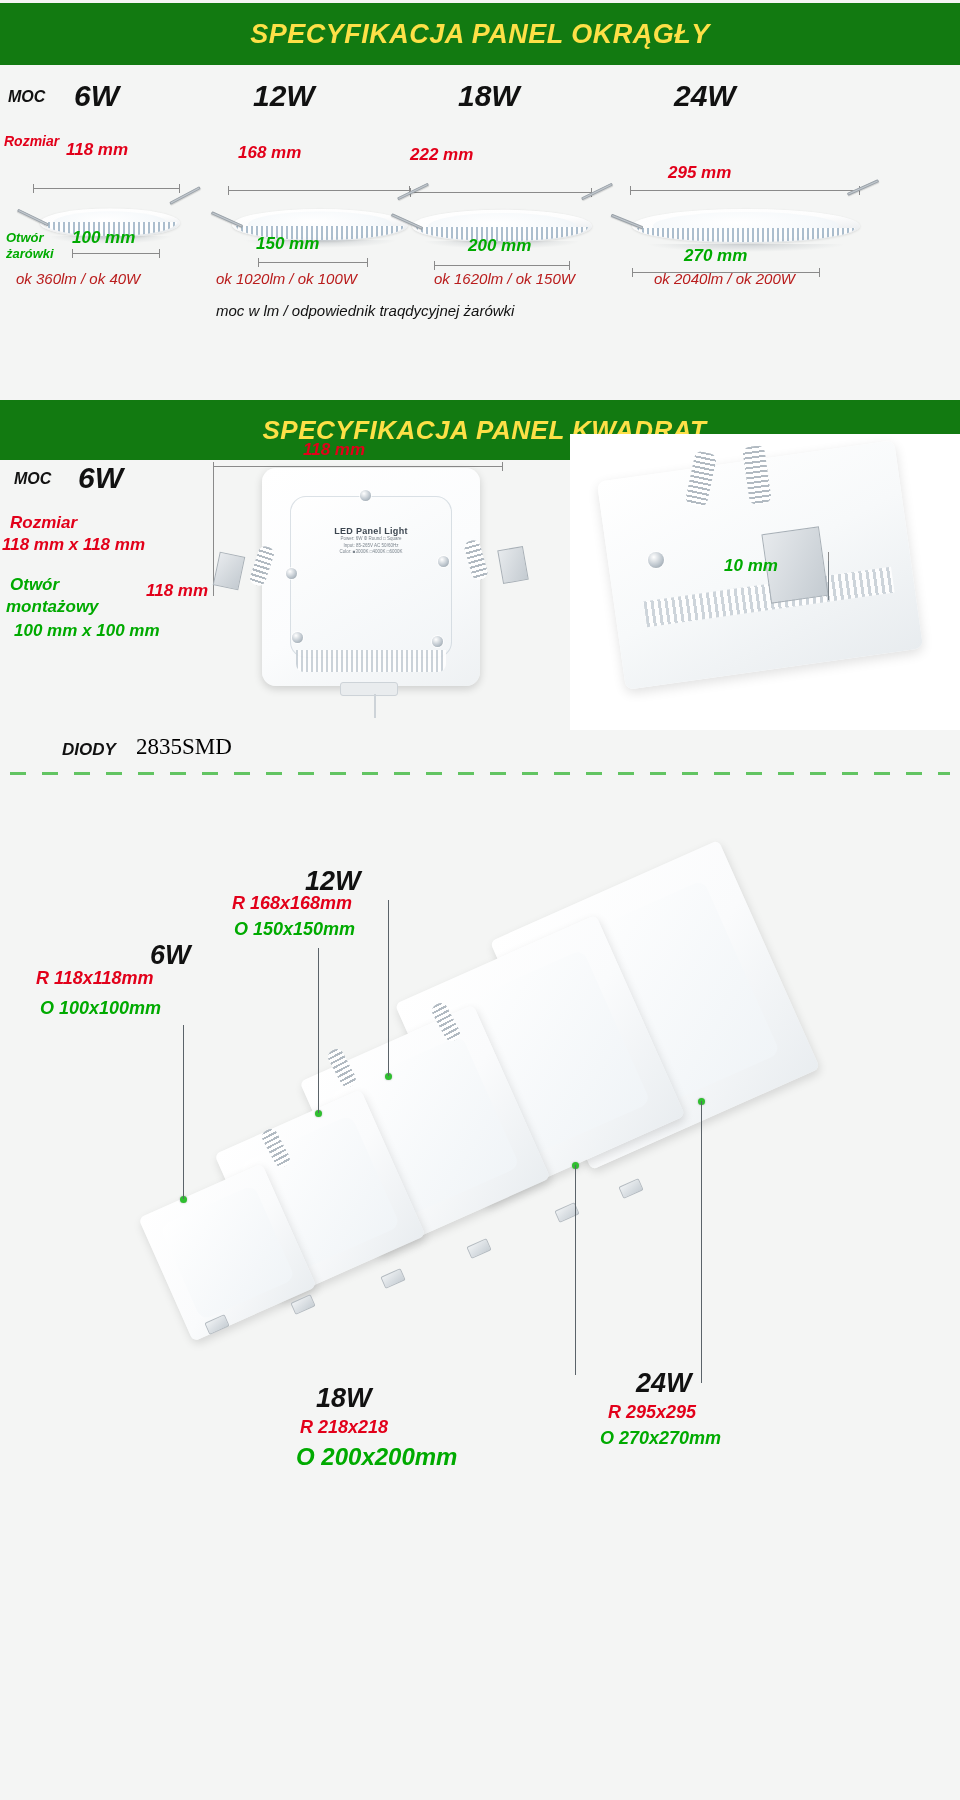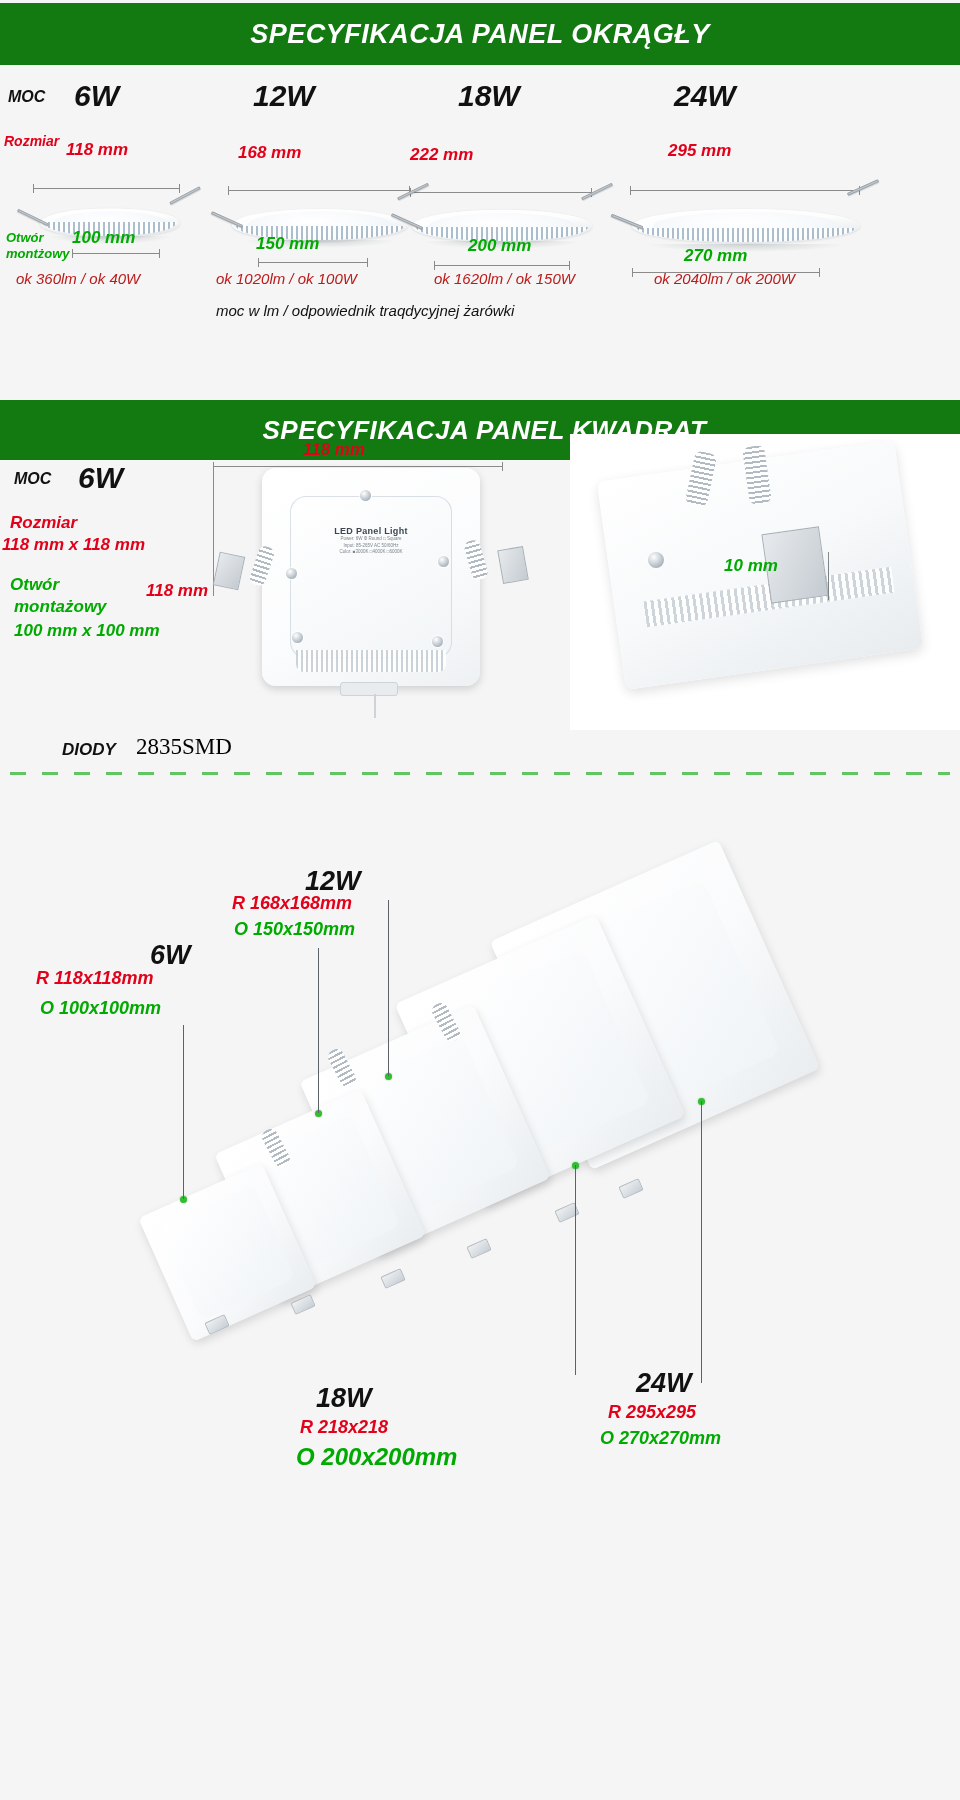--- a/index.html
+++ b/index.html
@@ -11,21 +11,21 @@
     overflow:hidden;
   }
 
   
   .bar {
     position:absolute; left:0; width:960px;
     background:#127a11;
     display:flex; align-items:center; justify-content:center;
   }
   .bar-title {
-    color:#ffffff;
+    color:#fde047;
     font-style:italic;
     font-weight:bold;
     letter-spacing:0.5px;
     text-align:center;
   }
   #bar1 { top:3px;  height:62px; }
   #bar1 .bar-title { font-size:27px; }
   #bar2 { top:400px; height:60px;padding-left:9px; }
   #bar2 .bar-title { font-size:26px; }
 
@@ -167,21 +167,21 @@
 <div class="t watt" style="left:74px;  top:79px;">6W</div>
 <div class="t watt" style="left:253px; top:79px;">12W</div>
 <div class="t watt" style="left:458px; top:79px;">18W</div>
 <div class="t watt" style="left:674px; top:79px;">24W</div>
 
 <div class="t red lbl-sm" style="left:4px; top:133px; font-size:14px;">Rozmiar</div>
 
 <div class="t red dim" style="left:66px;  top:140px;">118 mm</div>
 <div class="t red dim" style="left:238px; top:143px;">168 mm</div>
 <div class="t red dim" style="left:410px; top:145px;">222 mm</div>
-<div class="t red dim" style="left:668px; top:141px;">295 mm</div>
+<div class="t red dim" style="left:668px; top:163px;">295 mm</div>
 
 <div class="dimline" style="left:33px;  top:188px; width:147px;"></div>
 <div class="dimline" style="left:228px; top:190px; width:182px;"></div>
 <div class="dimline" style="left:410px; top:192px; width:182px;"></div>
 <div class="dimline" style="left:630px; top:190px; width:230px;"></div>
 
 <div class="round-panel" style="left:40px; top:180px; width:140px; height:86px;">
   <div class="rp-body"></div>
   <div class="rp-face"></div>
   <div class="rp-ring" style="top:42px;"></div>
@@ -221,41 +221,41 @@
 <div class="dimline" style="left:258px; top:262px; width:110px;"></div>
 <div class="dimline" style="left:434px; top:265px; width:136px;"></div>
 <div class="dimline" style="left:632px; top:272px; width:188px;"></div>
 
 <div class="t grn dim" style="left:72px;  top:228px;">100 mm</div>
 <div class="t grn dim" style="left:256px; top:234px;">150 mm</div>
 <div class="t grn dim" style="left:468px; top:236px;">200 mm</div>
 <div class="t grn dim" style="left:684px; top:246px;">270 mm</div>
 
 <div class="t grn lbl-sm" style="left:6px;  top:230px;">Otwór</div>
-<div class="t grn lbl-sm" style="left:6px;  top:246px;">montżowy</div>
+<div class="t grn lbl-sm" style="left:6px;  top:246px;">żarówki</div>
 
 <div class="t lm" style="left:16px;  top:270px;">ok 360lm / ok 40W</div>
 <div class="t lm" style="left:216px; top:270px;">ok 1020lm / ok 100W</div>
 <div class="t lm" style="left:434px; top:270px;">ok 1620lm / ok 150W</div>
 <div class="t lm" style="left:654px; top:270px;">ok 2040lm / ok 200W</div>
 
 <div class="t cap" style="left:216px; top:302px;">moc w lm / odpowiednik traqdycyjnej żarówki</div>
 
 <div class="bar" id="bar2">
   <div class="bar-title">SPECYFIKACJA PANEL KWADRAT</div>
 </div>
 
 <div class="t moc" style="left:14px; top:470px;">MOC</div>
 <div class="t watt" style="left:78px; top:461px;">6W</div>
 
 <div class="t red" style="left:10px; top:513px; font-size:17px;">Rozmiar</div>
 <div class="t red" style="left:2px;  top:535px; font-size:17px;">118 mm x 118 mm</div>
 
 <div class="t grn" style="left:10px; top:575px; font-size:17px;">Otwór</div>
-<div class="t grn" style="left:14px; top:597px; font-size:17px;">montażowy</div>
+<div class="t grn" style="left:6px; top:597px; font-size:17px;">montażowy</div>
 <div class="t grn" style="left:14px; top:621px; font-size:17px;">100 mm x 100 mm</div>
 
 <div class="t red" style="left:303px; top:440px; font-size:17px;">118 mm</div>
 <div class="dimline" style="left:213px; top:466px; width:290px;"></div>
 <div class="dimline" style="left:213px; top:466px; width:1px; height:130px; background:#8a8a8a;"></div>
 
 <div class="t red" style="left:146px; top:581px; font-size:17px;">118 mm</div>
 
 <div class="t grn" style="left:330px; top:605px; font-size:19px;">100 mm</div>
 <div class="dimline red-l" style="left:262px; top:598px; width:218px;"></div>

